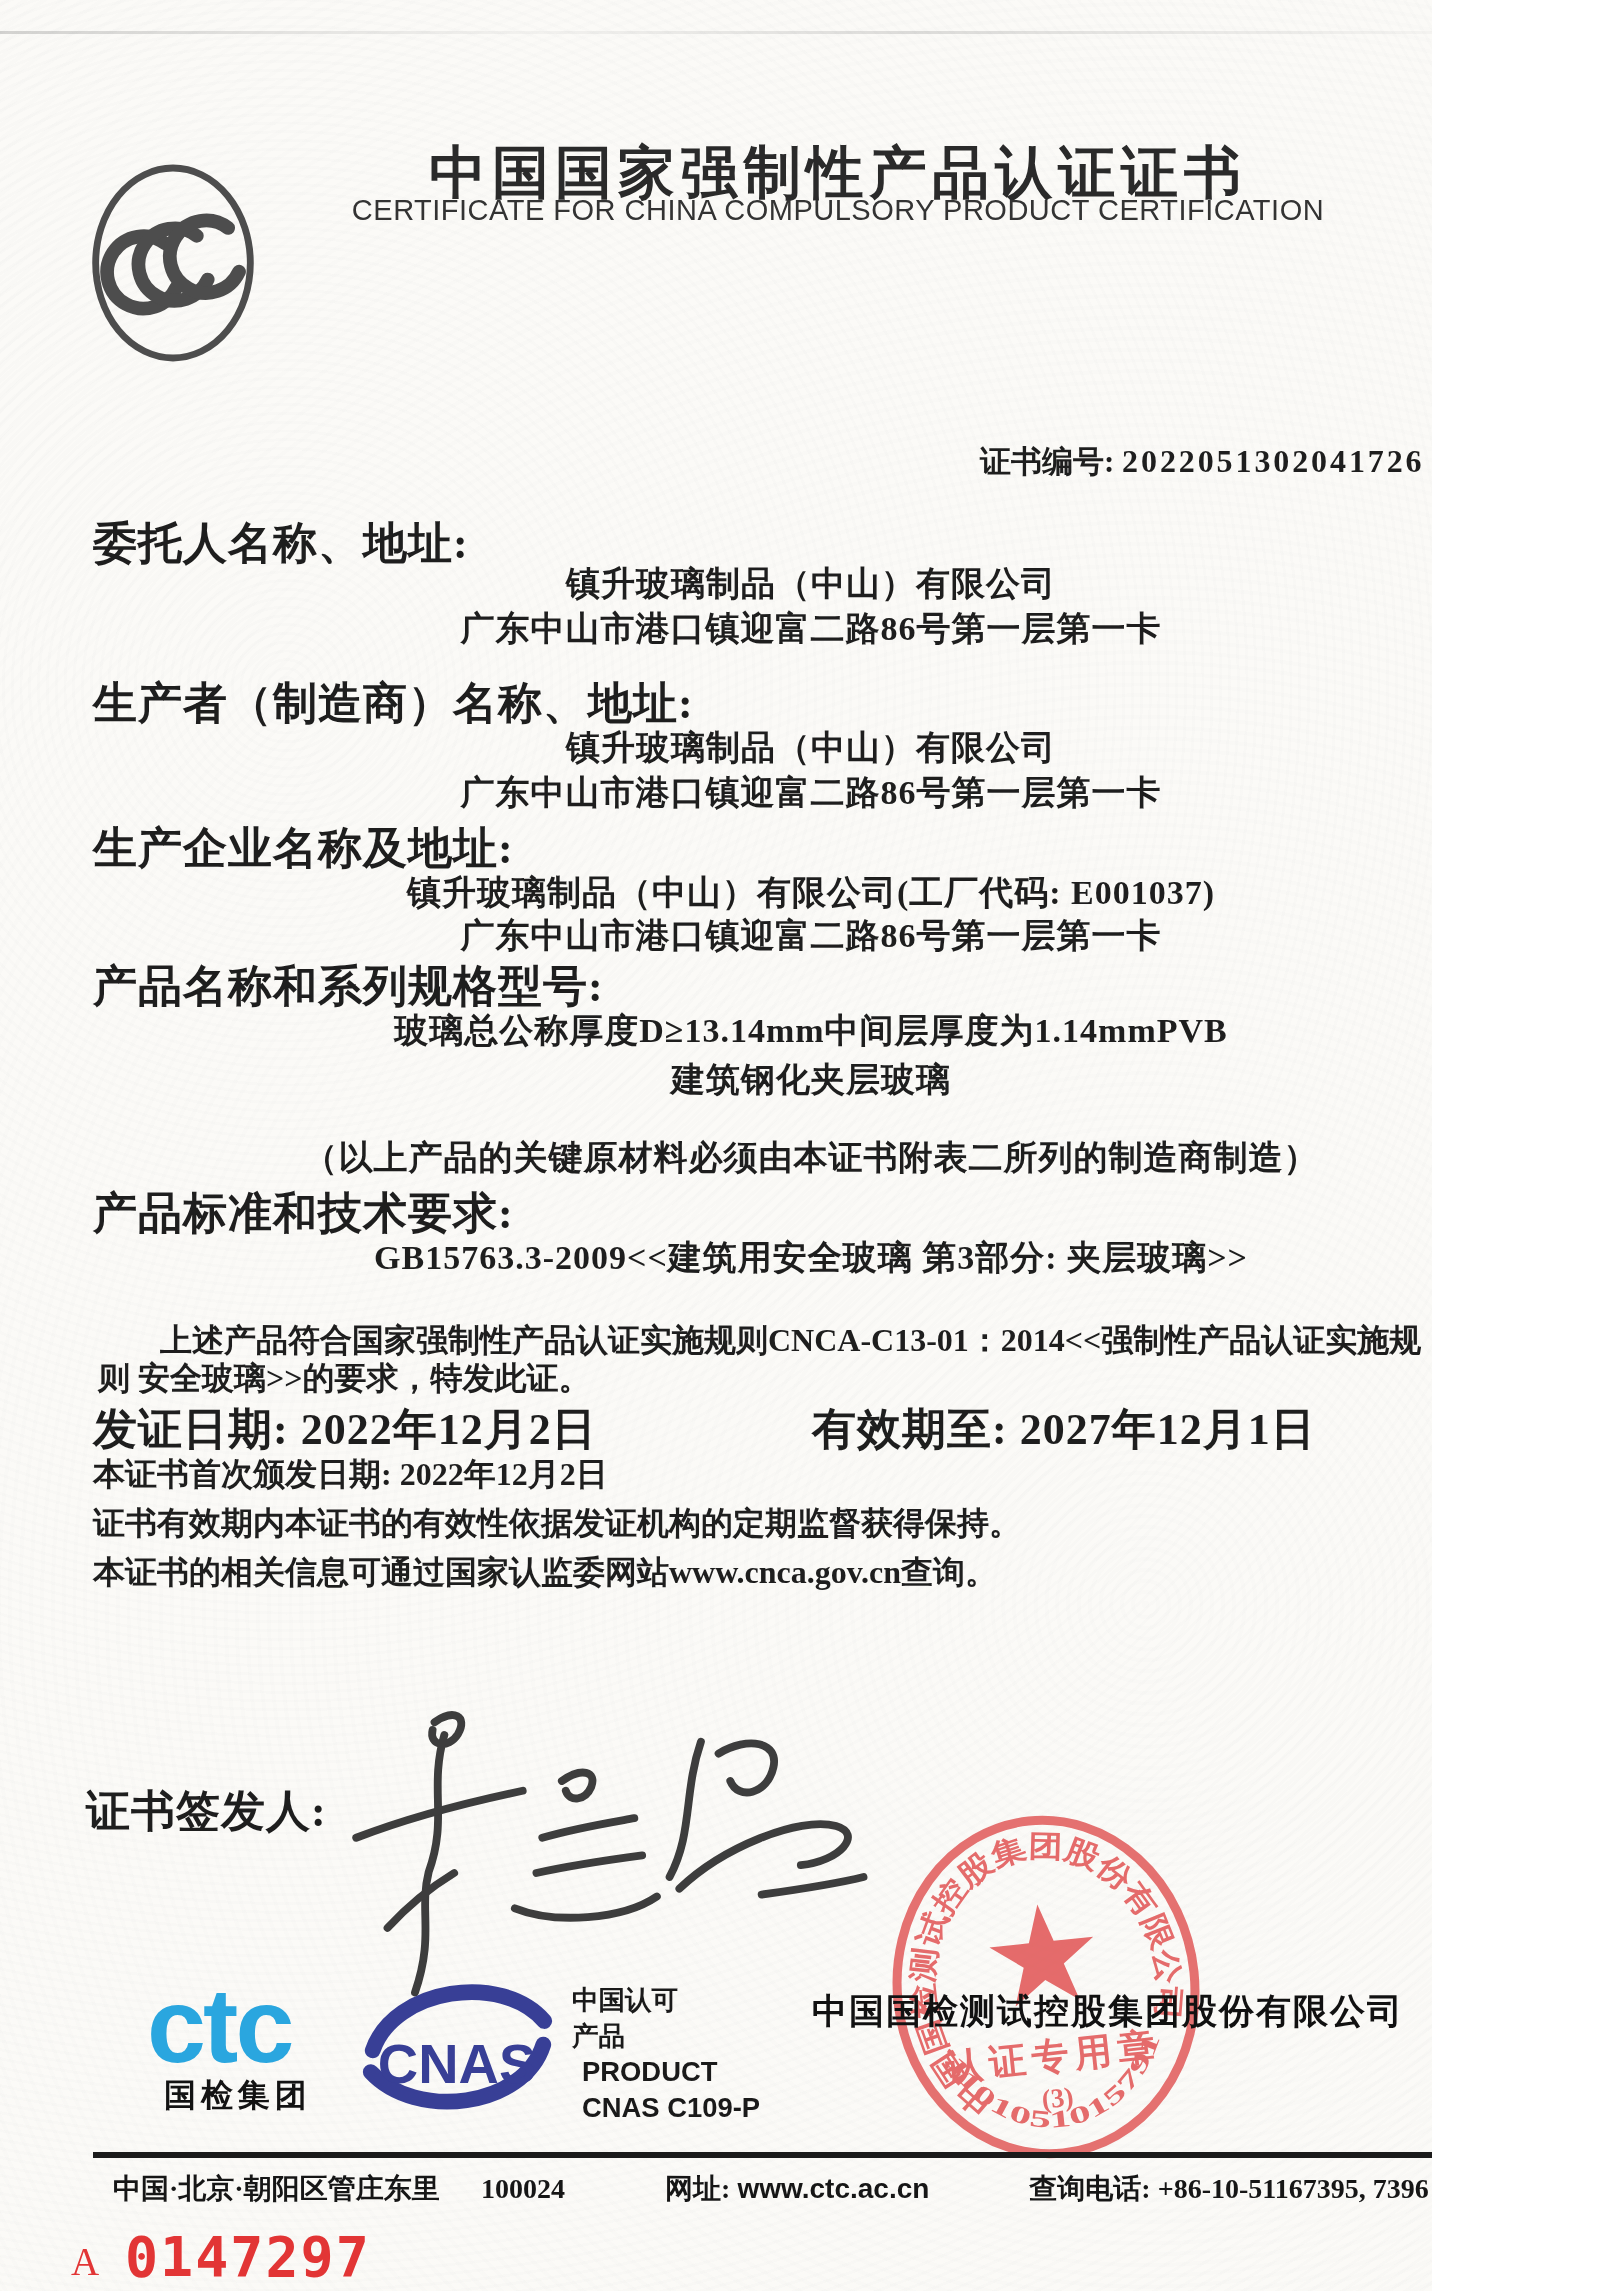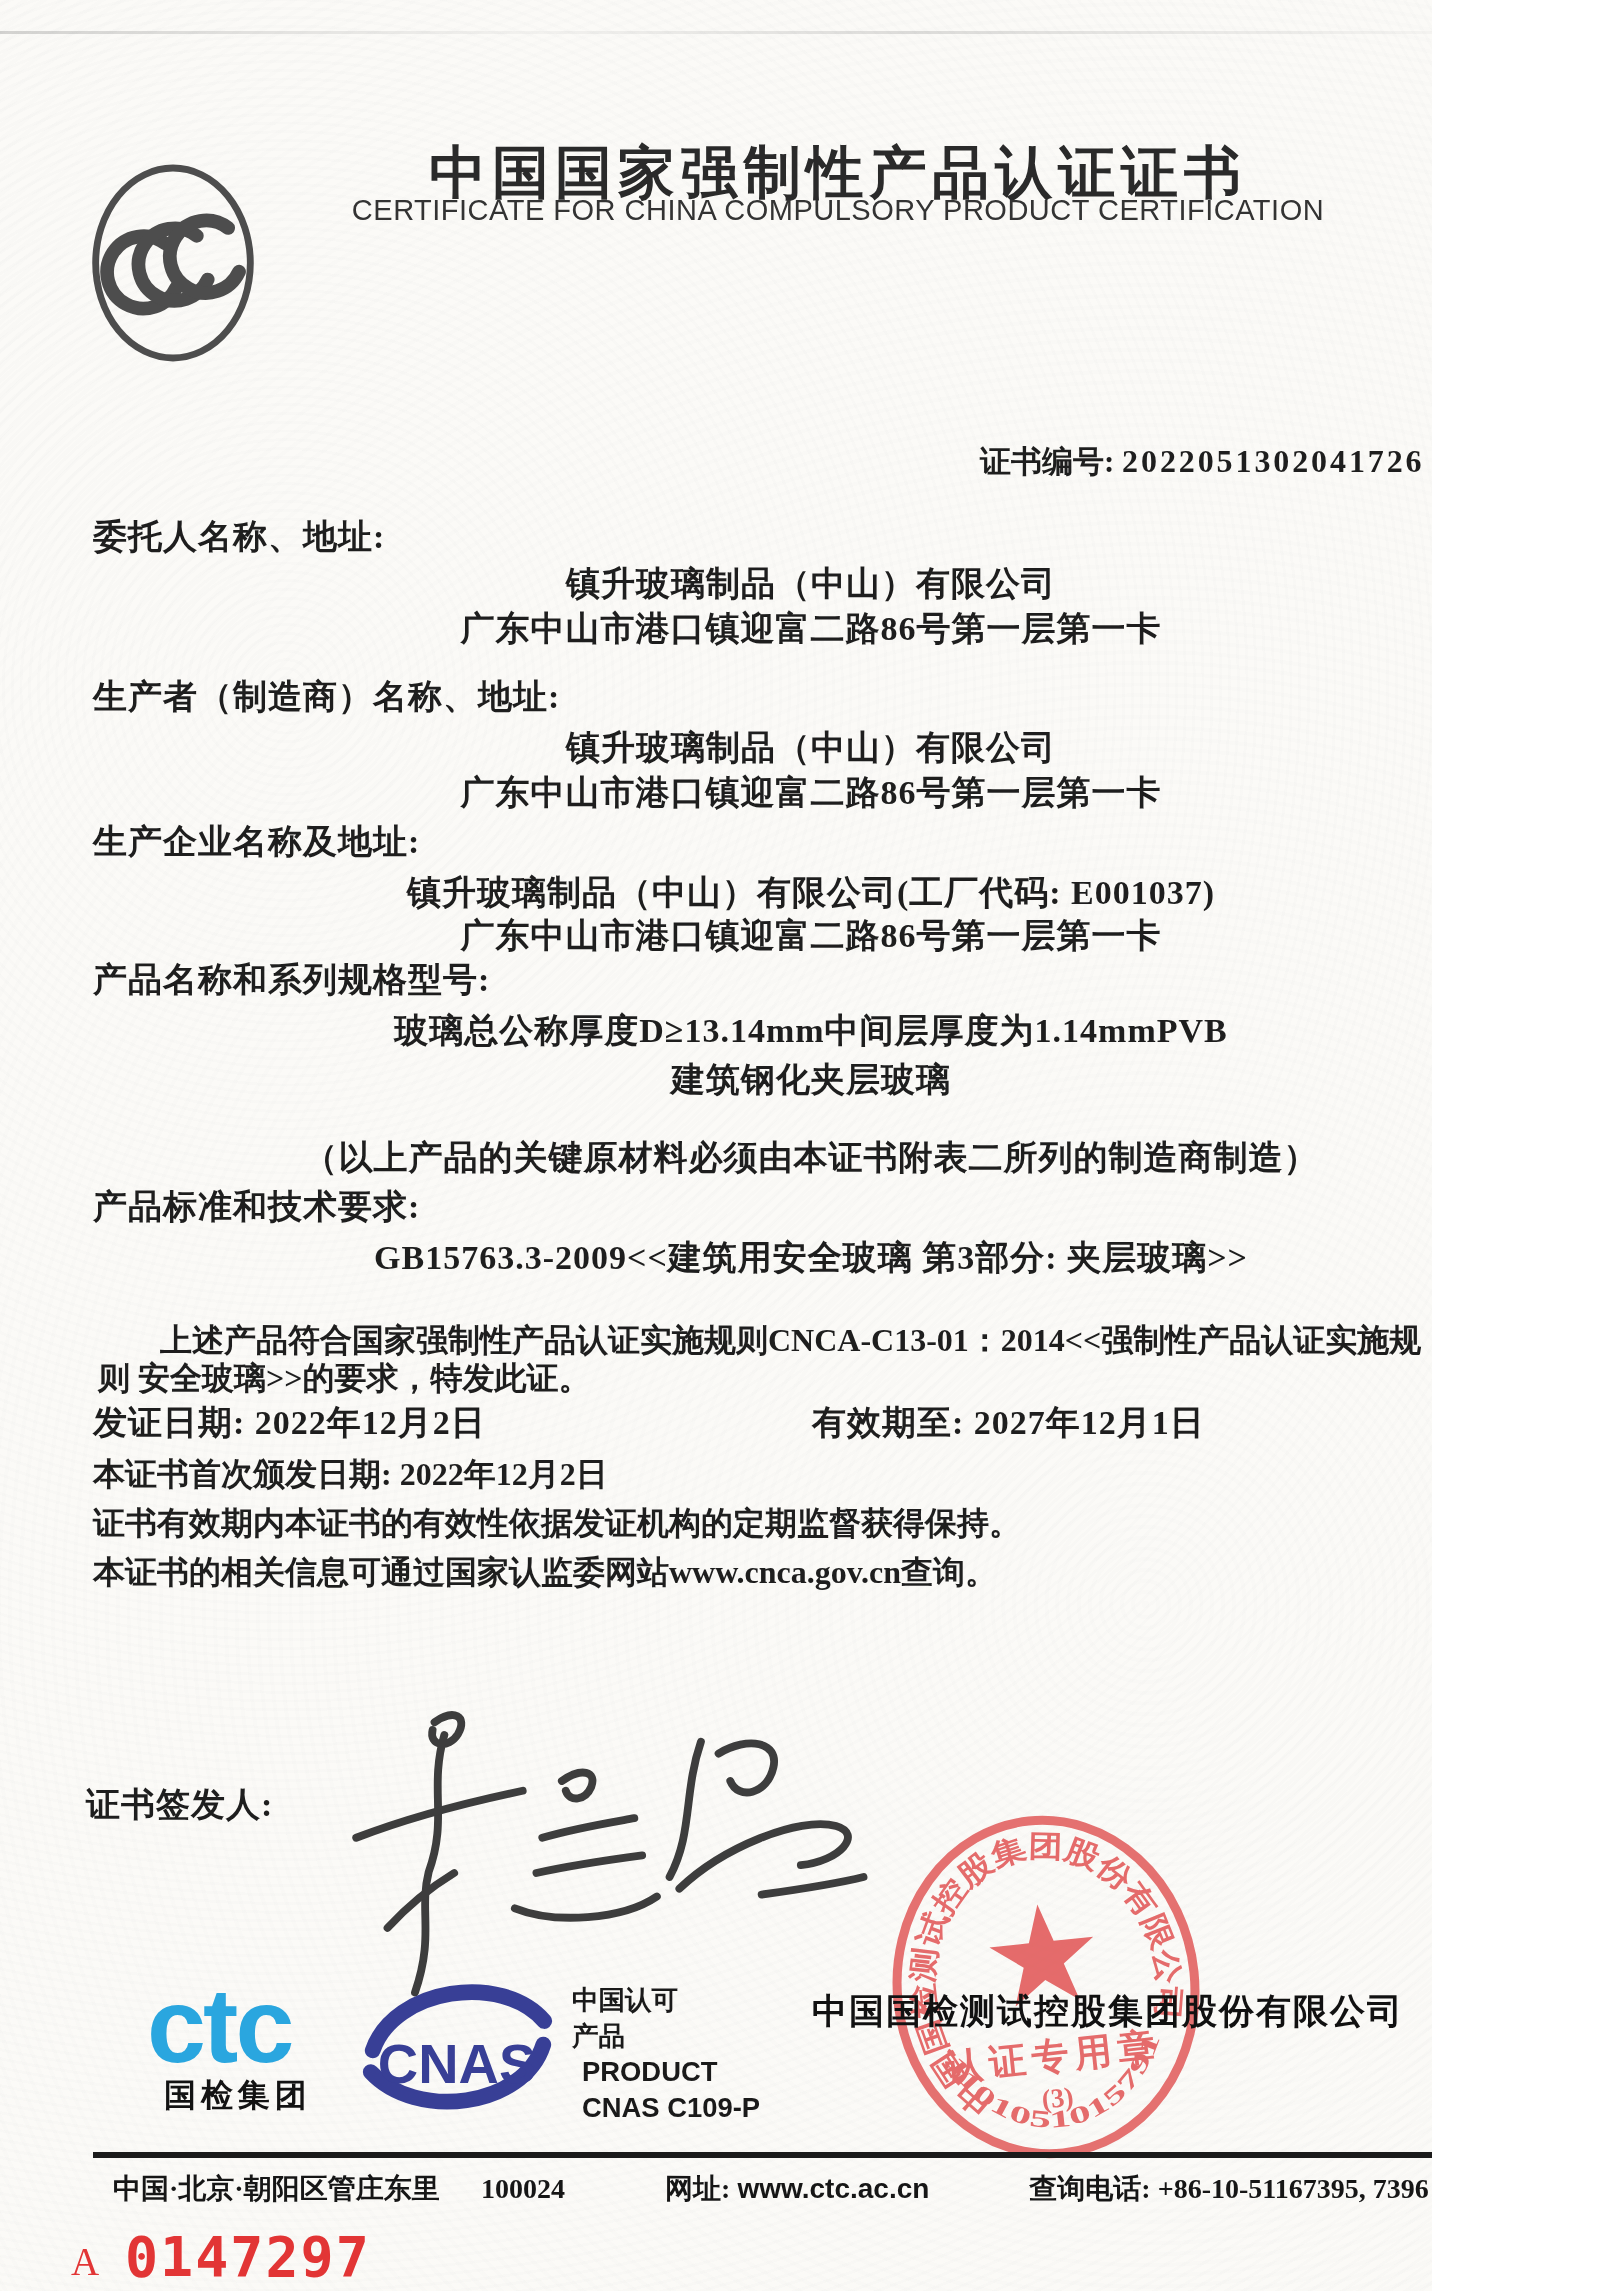--- a/index.html
+++ b/index.html
@@ -19,21 +19,21 @@
   }
   .scan-smudge{
     position:absolute;top:31px;left:0;width:1529px;height:2.9px;
     background:linear-gradient(to right, rgba(90,90,90,.45), rgba(150,150,150,.15) 35%, rgba(110,110,110,.4) 60%, rgba(160,160,160,.12) 95%, transparent);
     opacity:.55;
   }
   .abs{position:absolute;white-space:nowrap;}
   .cn{color:#1e1e1e;font-weight:700;}
   .title-cn{font-size:57px;letter-spacing:5.9px;color:#2a2a2a;font-weight:700;}
   .title-en{font-family:"Liberation Sans","DejaVu Sans",sans-serif;font-size:29px;color:#333;font-weight:400;letter-spacing:0.5px;}
-  .label{font-size:34px;letter-spacing:1px;}
+  .label{font-size:44px;letter-spacing:1px;}
   .value{font-size:34px;letter-spacing:1px;}
   .centerline{left:93px;width:1436px;text-align:center;}
   .note{font-size:32px;}
   .footer-rule{position:absolute;left:93px;top:2152px;width:1436px;height:5.9px;background:#1b1b1b;}
   .footer-text{font-family:"Liberation Serif","DejaVu Serif",serif;font-size:28px;font-weight:700;color:#161616;}
   .serial{color:#e23535;}
   .ctc-logo{font-family:"Liberation Sans","DejaVu Sans",sans-serif;font-weight:700;font-size:106px;letter-spacing:-2.9px;line-height:1;}
   .ctc-name{font-family:"Liberation Sans","DejaVu Sans",sans-serif;font-weight:700;font-size:32px;letter-spacing:4.9px;color:#131313;margin-left:20px;}
   .cnas-side{font-weight:700;color:#1a1a1a;line-height:36px;font-size:26.5px;}
   .cnas-side .en{font-family:"Liberation Sans","DejaVu Sans",sans-serif;font-size:27.4px;margin-left:10px;}

